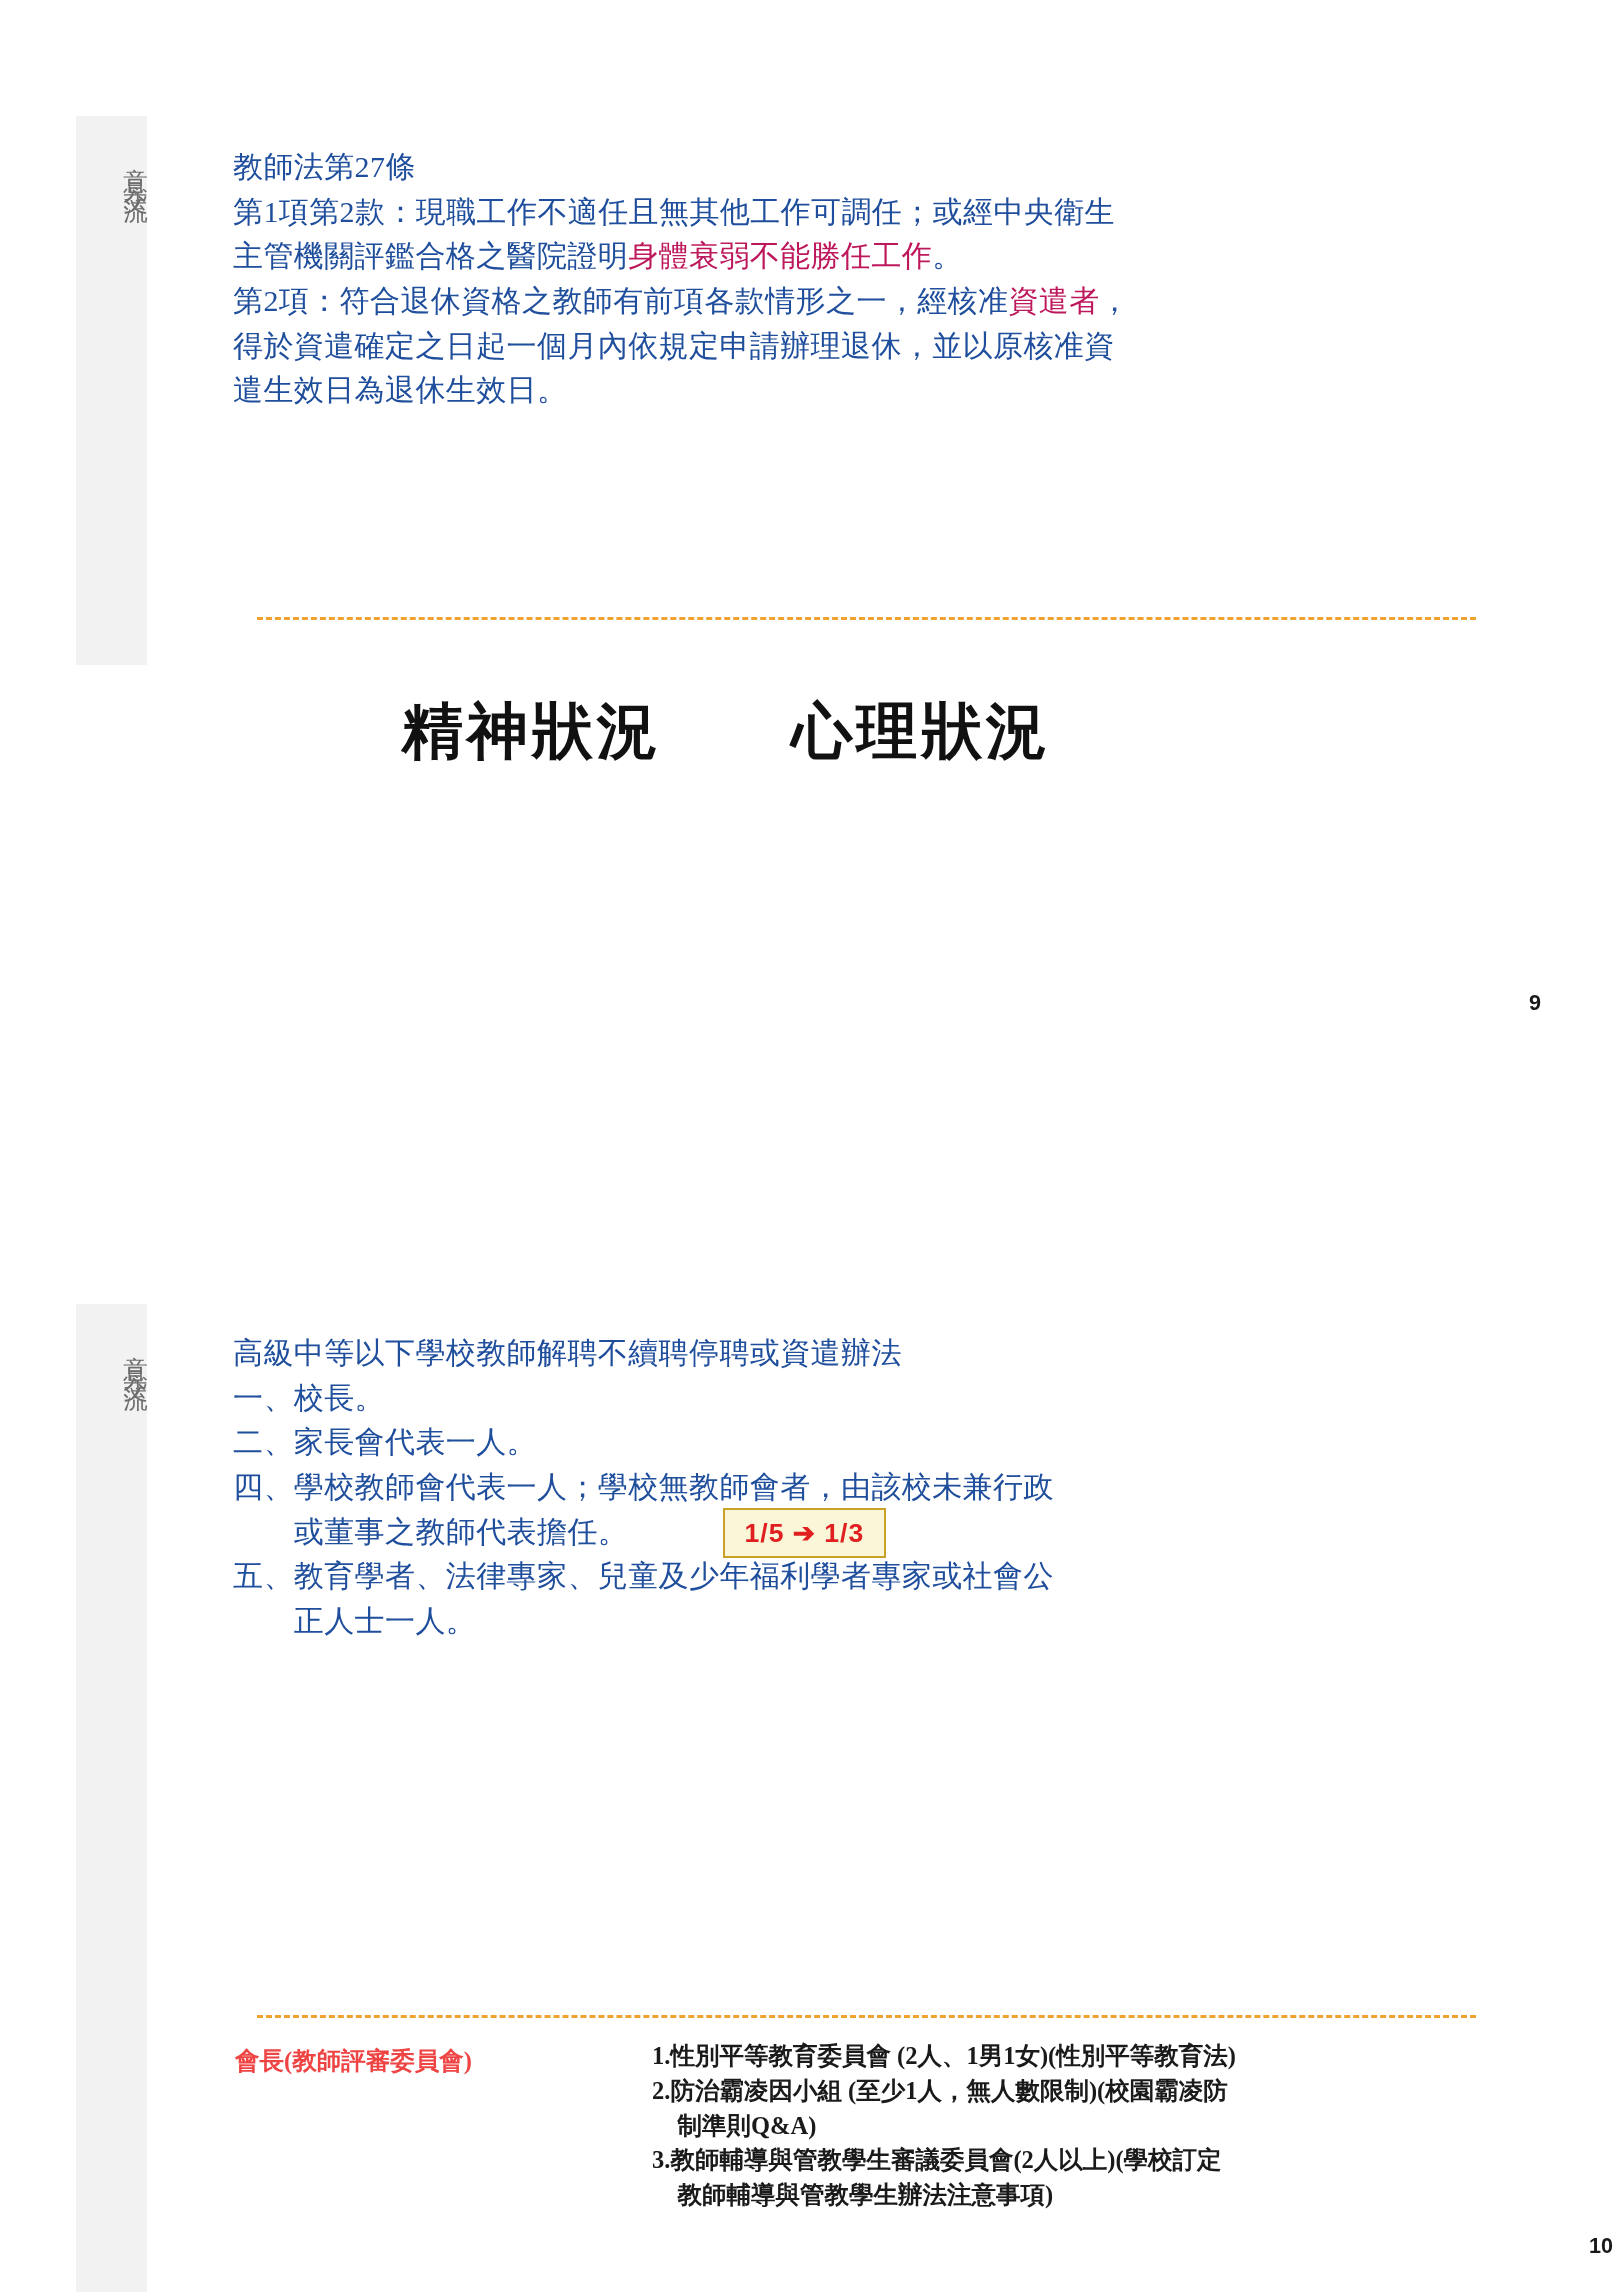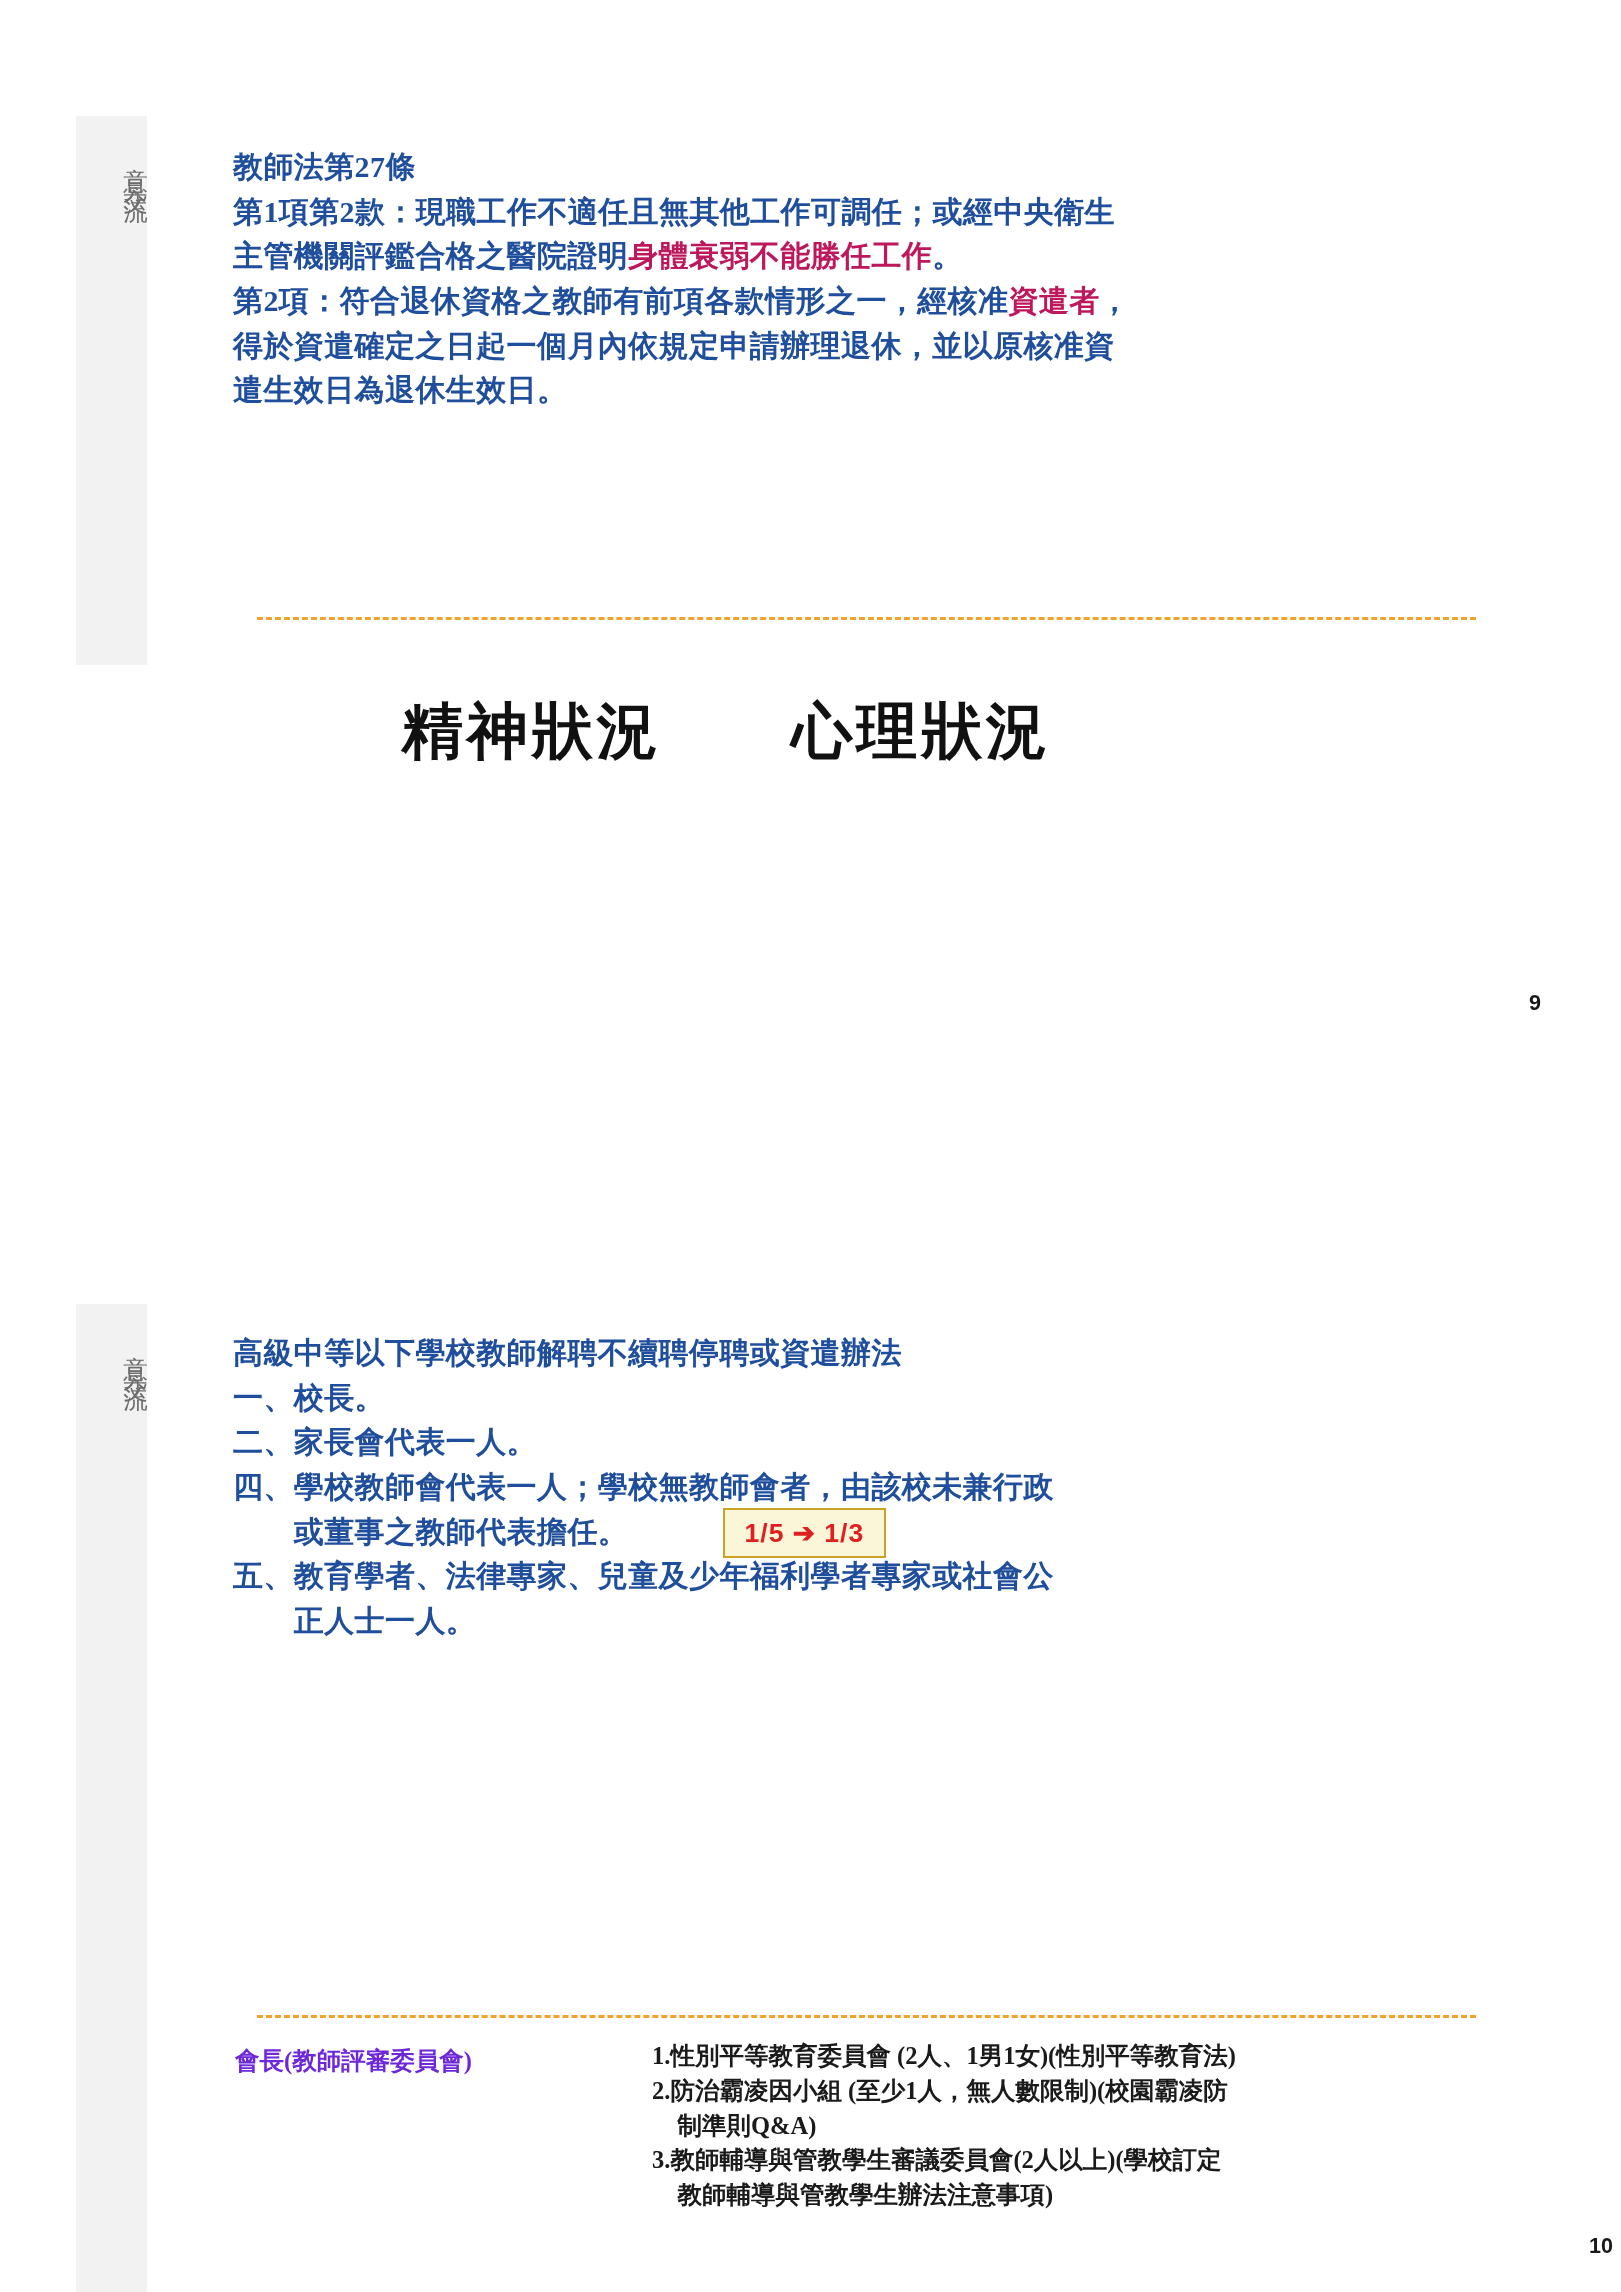--- a/index.html
+++ b/index.html
@@ -39,21 +39,21 @@
     letter-spacing: 9.8px;
     margin: 33px auto 0 auto;
     text-align: center;
     width: 100%;
     line-height: 1;
   }
 
   .body-block {
     position: absolute;
     color: #1f4e9c;
-    font-weight: bold;
+    font-weight: normal;
     font-size: 30px;
     line-height: 1.49;
     letter-spacing: 0.4px;
   }
   .body-block .red {
     color: #be185d;
   }
 
   .dashed-rule {
     position: absolute;
@@ -89,21 +89,21 @@
     font-weight: bold;
     font-size: 26.5px;
     padding: 6.9px 19.6px;
     letter-spacing: 1px;
     white-space: nowrap;
     margin-top: 28px;
   }
 
   .foot-left {
     position: absolute;
-    color: #6d28d9;
+    color: #ef4444;
     font-weight: bold;
     font-size: 24.5px;
     white-space: nowrap;
   }
   .foot-right {
     position: absolute;
     color: #1a1a1a;
     font-weight: bold;
     font-size: 24.5px;
     line-height: 1.42;

